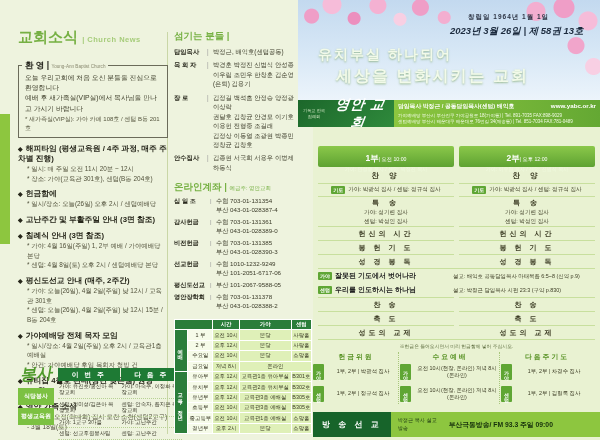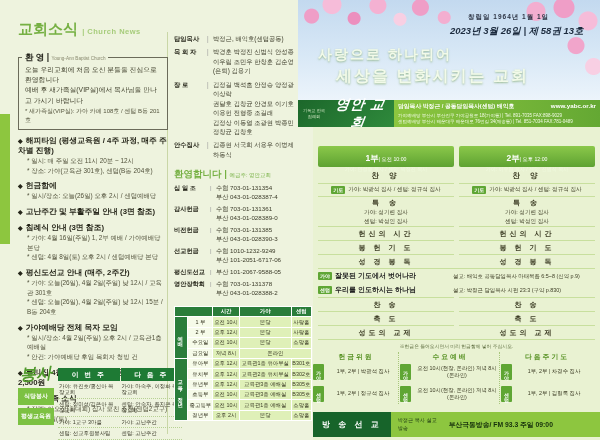--- a/index.html
+++ b/index.html
@@ -2,21 +2,21 @@
 <html><head>
 <meta charset="utf-8">
 <style>
   html,body{margin:0;padding:0;background:#d8d8d8;}
   .page{position:relative;width:600px;height:440px;background:#eef3de;
         font-family:"Liberation Sans",sans-serif;overflow:hidden;color:#2b2b20;}
   
   .left-tab{position:absolute;left:0;top:114px;width:10px;height:130px;background:#8dc63f;}
   .vline{position:absolute;left:167px;top:32px;width:1px;height:402px;background:#c9d6a6;}
   
-  .panel-left{position:absolute;left:18px;top:20px;width:150px;}
+  .panel-left{position:absolute;left:18px;top:28px;width:150px;}
   .col-title{font-size:15px;font-weight:bold;color:#76b043;}
   .col-title .t-sub{font-size:7.5px;font-weight:bold;color:#a6cc7a;letter-spacing:.5px;}
   .welcome-box{position:relative;margin-top:18px;border:1px solid #6b6b5a;padding:7px 5px 4px 6px;font-size:6.8px;line-height:1.5;color:#3c3c28;}
   .welcome-label{position:absolute;top:-7px;left:3px;background:#eef3de;padding:0 3px;font-size:8.5px;font-weight:bold;color:#22221a;}
   .welcome-label .tiny{font-size:4.6px;font-weight:normal;color:#8a8a70;}
   .w-note{font-size:6px;color:#55553e;margin-top:1px;}
   .sec{margin-top:6px;}
   .sec-h{font-size:7.8px;font-weight:bold;color:#26261a;line-height:1.3;}
   .dia{font-size:6px;margin-right:3px;color:#26261a;}
   .sec-i{font-size:6.4px;color:#50503a;margin-left:9px;line-height:1.5;}
@@ -220,20 +220,21 @@
         <div class="b-c">가야: 고난주간</div>
       </div>
       <div class="b-row">
         <div class="b-c">센텀: 선교후원봉사팀</div>
         <div class="b-c">센텀: 고난주간</div>
       </div>
     </div>
   </div>
 
   <div class="panel-mid">
+    <div class="m-title">섬기는 분들 |</div>
 
     <div class="s-row">
       <div class="s-label">담임목사</div>
         <div class="s-div">|</div>
       <div class="s-lines">
           <div>박정근, 배익호(센텀공동)</div>
         </div>
     </div>
     <div class="s-row">
       <div class="s-label">목 회 자</div>
@@ -260,21 +261,21 @@
       <div class="s-label">안수집사</div>
         <div class="s-div">|</div>
       <div class="s-lines">
         <div>김종현 서국희 서용우 이병제</div>
         <div>하동식</div>
       </div>
     </div>
 
     <div class="acc">
       <div class="m-title">
-        <span>환영합니다 |</span>
+        <span>온라인계좌 |</span>
         <span class="m-holder">예금주: 영안교회</span>
       </div>
       <div class="a-row">
         <div class="a-label">십 일 조</div>
           <div class="a-div">|</div>
         <div>
             <div>수협 703-01-131354</div>
             <div>부산 043-01-028387-4</div>
           </div>
       </div>
@@ -394,21 +395,21 @@
     </div>
   </div>
 
   <div class="photo"></div>
   <div class="blossom bl1"></div>
   <div class="blossom bl2"></div>
   <div class="photo-strip"></div>
 
   <div class="founded">창립일 1964년  1월  1일</div>
   <div class="issue">2023년  3월  26일 | 제 58권 13호</div>
-  <div class="slogan1">사랑으로 하나되어</div>
+  <div class="slogan1">유치부실 하나되어</div>
   <div class="slogan2">세상을 변화시키는 교회</div>
 
   <div class="logobox">
     <div class="denom">기독교 한국침례회</div>
     <div class="calname">영안 교회</div>
   </div>
   <div class="addrbar">
     <div class="ab-r1">
       <span class="ab-pastors">담임목사 박정근 / 공동담임목사(센텀) 배익호</span>
       <span class="ab-web">www.yabc.or.kr</span>

